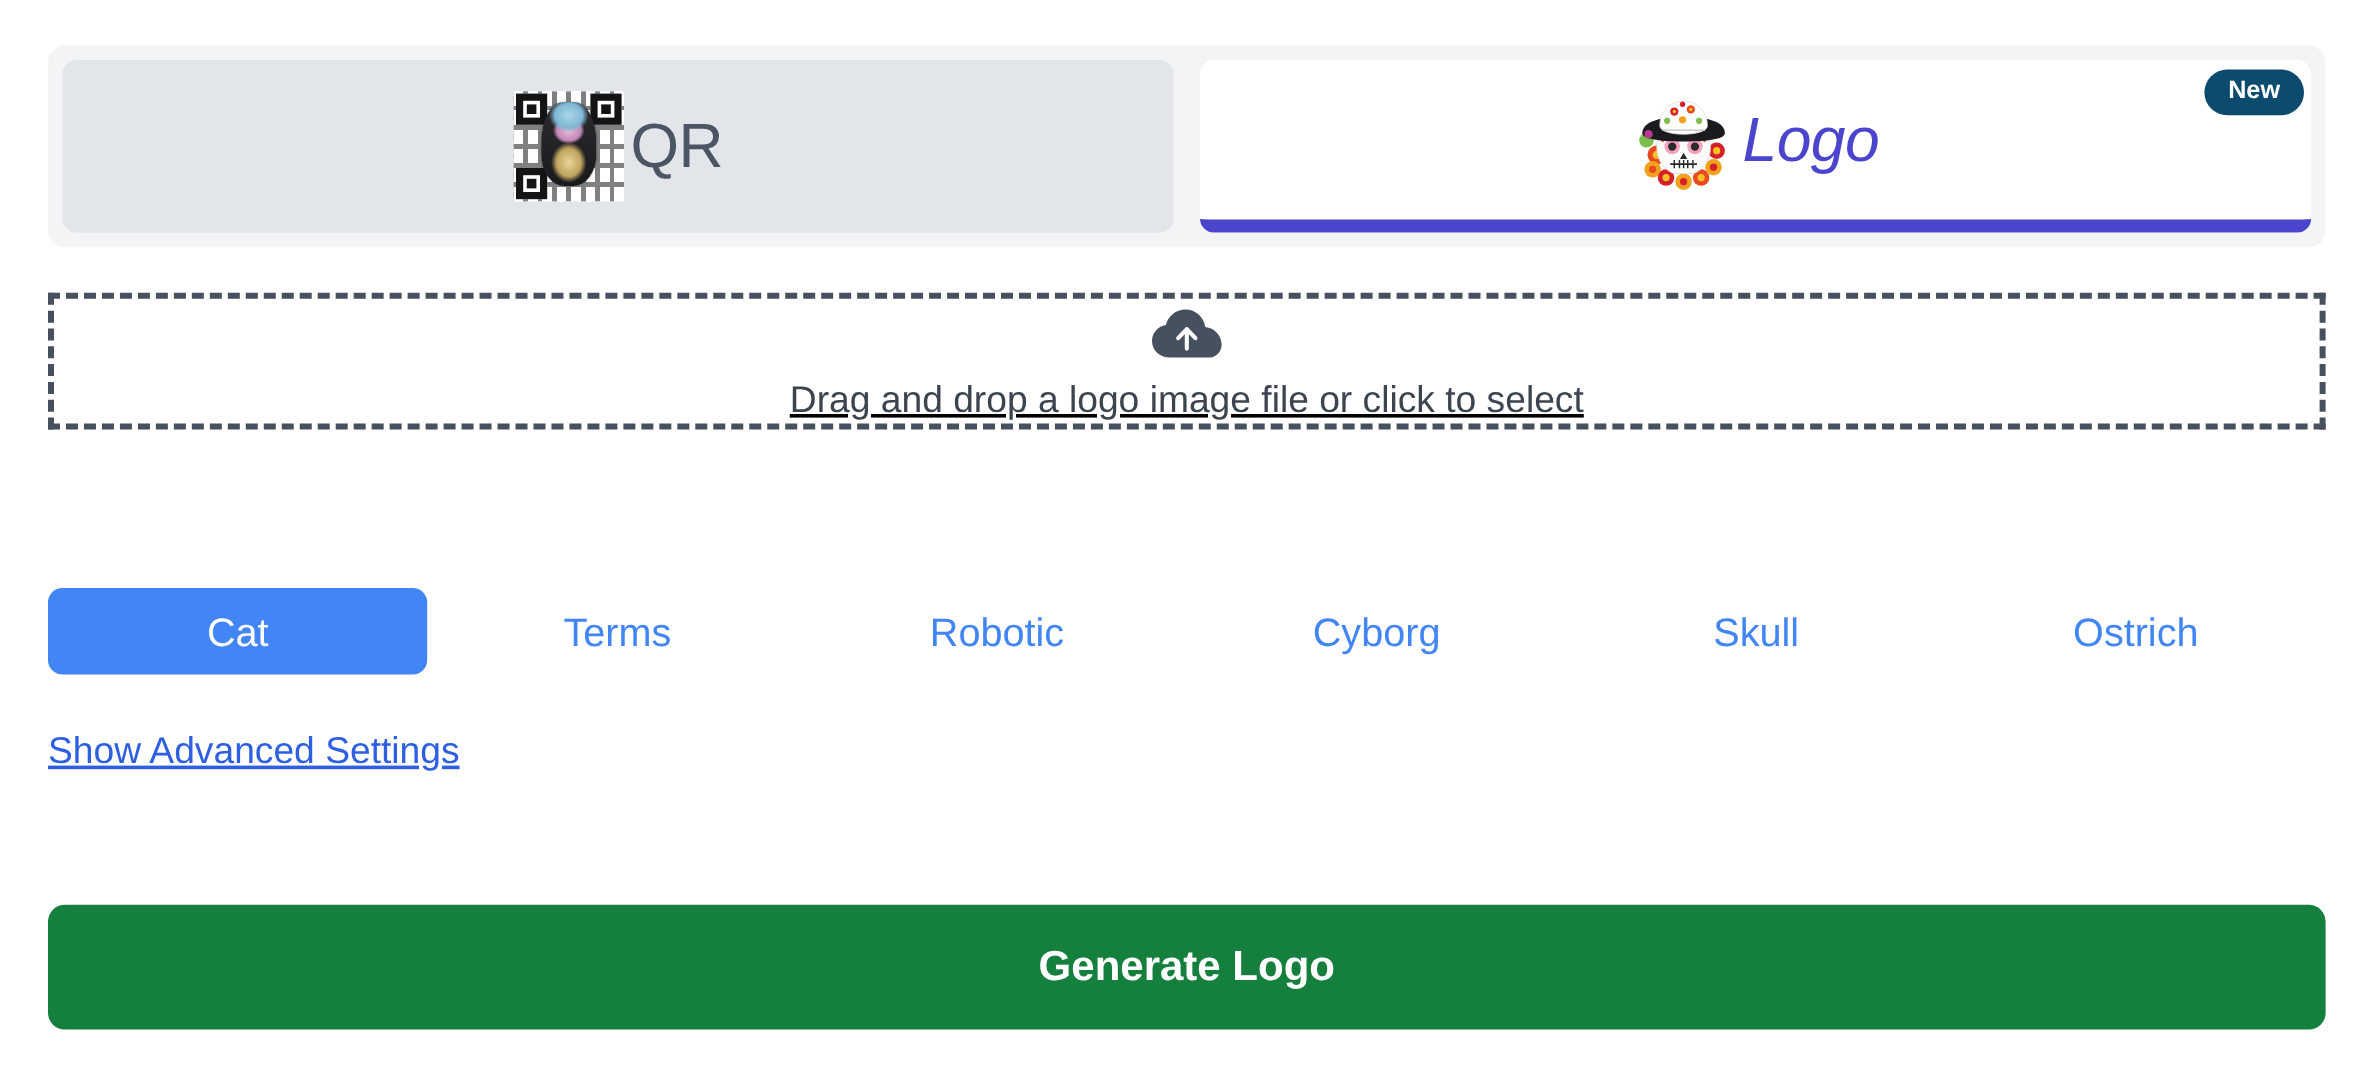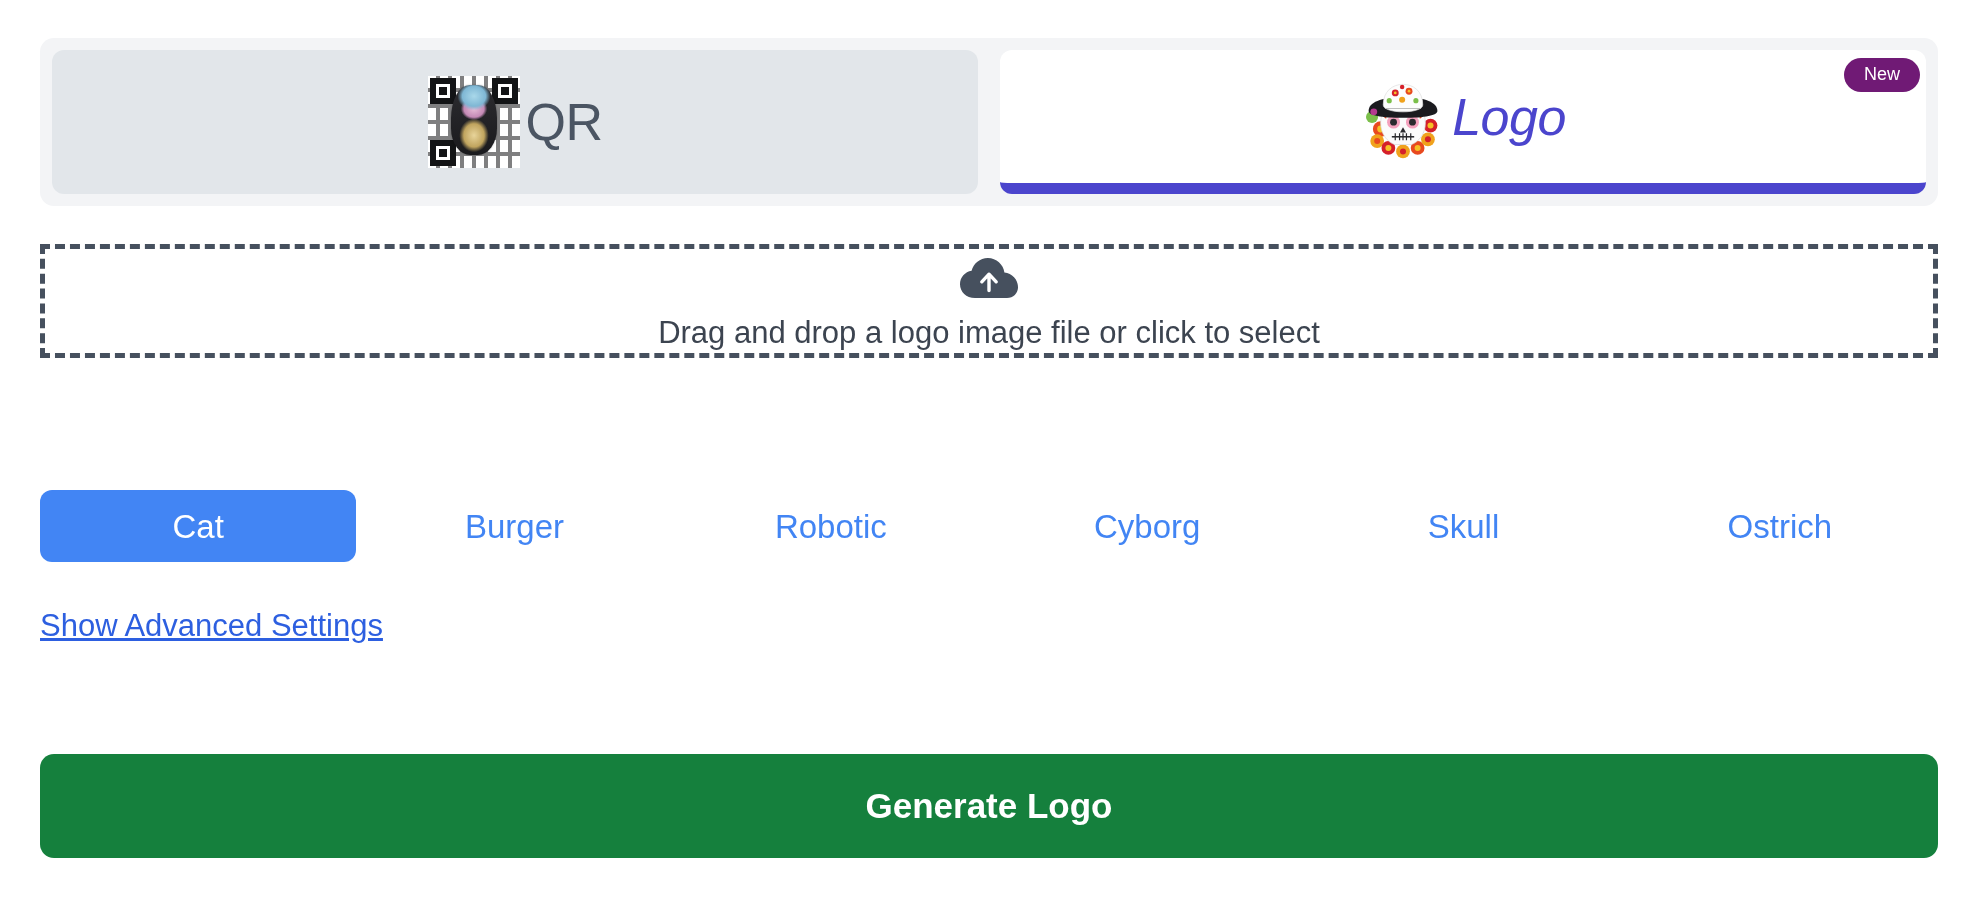--- a/index.html
+++ b/index.html
@@ -127,24 +127,24 @@
     width: 86px; height: 86px;
     flex: 0 0 auto;
     position: relative;
   }
 
   
   .new-badge {
     position: absolute;
     right: 18px;
     top: 20px;
-    background: #701a75;
+    background: #0c4a6e;
     color: #ffffff;
-    font-size: 18px;
-    font-weight: 400;
+    font-size: 21px;
+    font-weight: 700;
     padding: 6px 20px 8px;
     border-radius: 999px;
     line-height: 1.12;
     z-index: 20;
     white-space: nowrap;
   }
 
   
   .dropzone {
     position: absolute;
@@ -153,20 +153,21 @@
     width: 1898px;
     height: 114px;
     border: 5px dashed #46505e;
     background: #ffffff;
     display: flex;
     flex-direction: column;
     align-items: center;
     justify-content: center;
     gap: 16px;
     cursor: pointer;
+    text-decoration: underline;
   }
   .cloud-icon { width: 60px; height: 46px; display: block; }
   .dropzone-text {
     font-size: 31px;
     color: #3c4450;
     line-height: 1;
   }
 
   
   .chips {
@@ -345,21 +346,21 @@
       <svg class="cloud-icon" viewBox="0 0 60 46" aria-hidden="true">
         <path d="M16 43 C7.2 43 1 36.8 1 29.2 C1 22.4 6 16.8 12.6 15.8 C14.4 8.6 20.9 3 28.9 3 C37.4 3 44.4 9.4 45.4 17.6 C53 18.4 59 24.6 59 32.2 C59 38.2 54.2 43 48 43 Z" fill="#46505e"></path>
         <path d="M30 35.5 V20.5 M30 19.2 l-7.2 7.6 M30 19.2 l7.2 7.6" stroke="#ffffff" stroke-width="3.4" stroke-linecap="round" stroke-linejoin="round" fill="none"></path>
       </svg>
     </span>
     <span class="dropzone-text">Drag and drop a logo image file or click to select</span>
   </div>
 
   <div class="chips">
     <button class="chip active">Cat</button>
-    <button class="chip">Burger</button>
+    <button class="chip">Terms</button>
     <button class="chip">Robotic</button>
     <button class="chip">Cyborg</button>
     <button class="chip">Skull</button>
     <button class="chip">Ostrich</button>
   </div>
 
   <a class="adv-link">Show Advanced Settings</a>
 
 
   <button class="generate-btn">Generate Logo</button>

